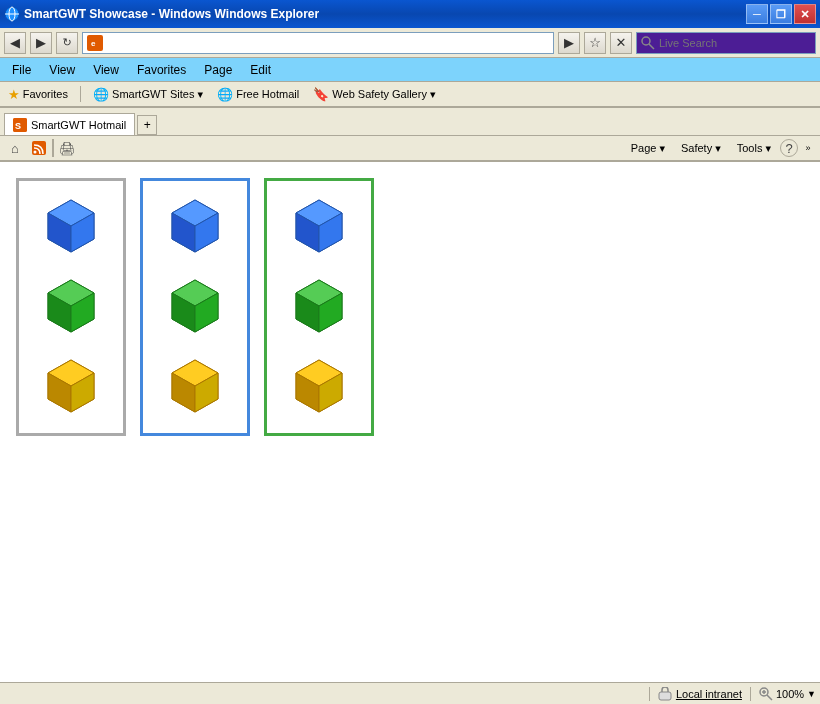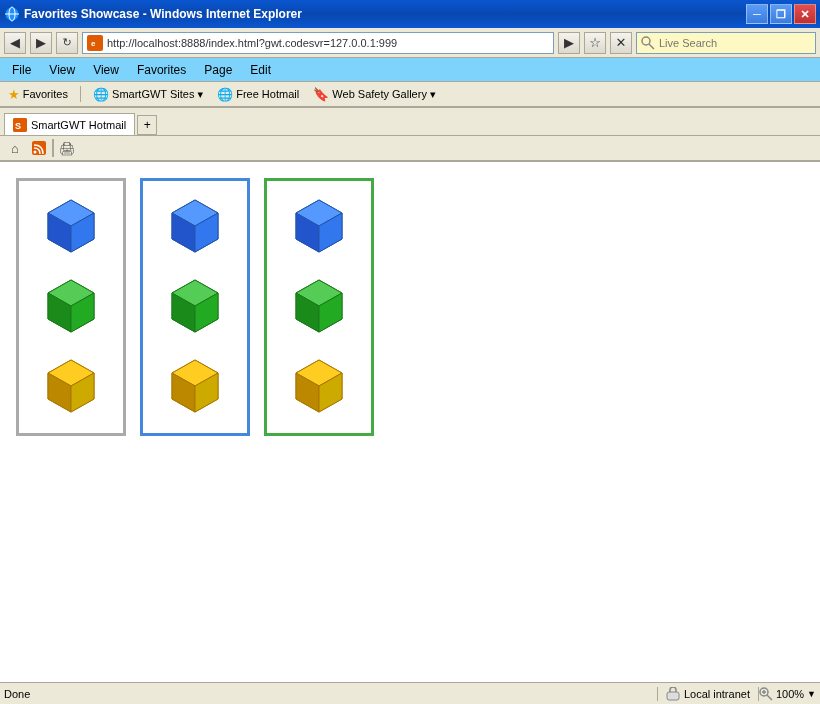--- a/index.html
+++ b/index.html
@@ -41,21 +41,21 @@
       width: 22px; height: 22px; border: 1px solid #aca899; background: linear-gradient(to bottom, #f5f3ee, #ddd9ce);
       cursor: pointer; display: flex; align-items: center; justify-content: center; font-size: 13px; color: #333;
     }
     .address-field {
       flex: 1; height: 22px; border: 1px solid #7b9ebd; background: white;
       display: flex; align-items: center; padding: 0 4px; font-size: 11px; color: #333;
       overflow: hidden;
     }
     .address-icon { width: 16px; height: 16px; margin-right: 4px; background: #e05a00; border-radius: 2px; display: flex; align-items: center; justify-content: center; }
     .search-box {
-      width: 180px; height: 22px; border: 1px solid #7b9ebd; background: #fef9c3;
+      width: 180px; height: 22px; border: 1px solid #7b9ebd; background: #4c1d95;
       display: flex; align-items: center; padding: 0 4px; gap: 4px;
     }
     .search-input { border: none; outline: none; flex: 1; font-size: 11px; color: #888; background: transparent; }
 
     
     .menu-bar {
       background: #7dd3fc;
       border-bottom: 1px solid #aca899;
       padding: 2px 4px;
       display: flex;
@@ -149,22 +149,22 @@
       border-top: 1px solid #aca899;
       height: 22px;
       display: flex;
       align-items: center;
       padding: 0 4px;
       font-size: 11px;
       gap: 4px;
     }
     .status-text { flex: 1; }
     .status-right { display: flex; align-items: center; gap: 8px; margin-left: auto; }
-    .status-zone { display: flex; align-items: center; gap: 4px; border-left: 1px solid #aca899; padding-left: 8px; }
-    .status-zoom { display: flex; align-items: center; gap: 3px; border-left: 1px solid #aca899; }
+    .status-zone { display: flex; align-items: center; gap: 4px; border-left: 1px solid #aca899; padding-left: 8px; text-decoration: underline; }
+    .status-zoom { display: flex; align-items: center; gap: 3px; border-left: 1px solid #aca899; padding-left: 8px; }
 
     .browser-chrome {
       display: flex; flex-direction: column; height: 704px;
     }
     .content-area {
       flex: 1;
       background: white;
       overflow: auto;
       padding: 16px;
       display: flex;
@@ -178,40 +178,39 @@
 <div class="browser-chrome">
 
   <div class="title-bar">
     <div class="title-bar-icon">
       <svg width="16" height="16" viewBox="0 0 16 16">
         <circle cx="8" cy="8" r="7" fill="#1e90ff" stroke="#0050bb" stroke-width="1"></circle>
         <ellipse cx="8" cy="8" rx="3" ry="7" fill="none" stroke="white" stroke-width="1"></ellipse>
         <line x1="1" y1="8" x2="15" y2="8" stroke="white" stroke-width="1"></line>
       </svg>
     </div>
-    <div class="title-bar-title">Favorites Showcase - Windows Internet Explorer</div>
+    <div class="title-bar-title">SmartGWT Showcase - Windows Windows Explorer</div>
     <div class="title-bar-buttons">
       <div class="title-btn">─</div>
       <div class="title-btn">❐</div>
       <div class="title-btn close">✕</div>
     </div>
   </div>
 
   <div class="address-bar">
     <div class="nav-btn">◀</div>
     <div class="nav-btn">▶</div>
     <div class="nav-btn" style="font-size:11px;">↻</div>
     <div class="address-field">
       <div class="address-icon">
         <svg width="12" height="12" viewBox="0 0 12 12">
           <rect width="12" height="12" rx="2" fill="#e05a00"></rect>
           <text x="2" y="9" font-size="8" fill="white" font-weight="bold">e</text>
         </svg>
       </div>
-      <span>http://localhost:8888/index.html?gwt.codesvr=127.0.0.1:999</span>
     </div>
     <div class="nav-btn">▶</div>
     <div class="nav-btn" title="Add to Favorites">☆</div>
     <div class="nav-btn">✕</div>
     <div class="search-box">
       <svg width="14" height="14" viewBox="0 0 14 14">
         <circle cx="5" cy="5" r="4" fill="none" stroke="#888" stroke-width="1.5"></circle>
         <line x1="8" y1="8" x2="13" y2="13" stroke="#888" stroke-width="1.5"></line>
       </svg>
       <input class="search-input" type="text" placeholder="Live Search" style="">
@@ -267,20 +266,33 @@
         <svg width="14" height="14" viewBox="0 0 14 14">
           <rect width="14" height="14" rx="2" fill="#e05a00"></rect>
           <circle cx="3" cy="11" r="1.5" fill="white"></circle>
           <path d="M2 7 Q8 7 8 13" fill="none" stroke="white" stroke-width="1.5"></path>
           <path d="M2 4 Q11 4 11 13" fill="none" stroke="white" stroke-width="1.5"></path>
         </svg>
       </div>
       <div class="toolbar-btn" style="width:1px; height:18px; background:#aca899; cursor:default;"></div>
       <div class="toolbar-btn" title="Print">🖨</div>
     </div>
+    <div class="toolbar-icons">
+      <div class="toolbar-dropdown">
+        <span>Page ▾</span>
+      </div>
+      <div class="toolbar-dropdown">
+        <span>Safety ▾</span>
+      </div>
+      <div class="toolbar-dropdown">
+        <span>Tools ▾</span>
+      </div>
+      <div class="toolbar-btn" style="border:1px solid #aca899; border-radius:50%; width:18px; height:18px;">?</div>
+      <div class="expand-btn">»</div>
+    </div>
   </div>
 
   <div class="content-area">
 
     <div class="cube-card gray-border">
 
       <div class="cube-wrapper">
         <svg width="65" height="65" viewBox="0 0 65 65">
 
           <polygon points="32,5 55,18 55,44 32,57 9,44 9,18" fill="#3a7de0" stroke="#2255aa" stroke-width="1"></polygon>
@@ -359,21 +371,20 @@
           <polygon points="32,5 55,18 32,31 9,18" fill="#ffcc22" stroke="#aa7700" stroke-width="1"></polygon>
           <polygon points="9,18 32,31 32,57 9,44" fill="#bb8800" stroke="#aa7700" stroke-width="1"></polygon>
           <polygon points="55,18 32,31 32,57 55,44" fill="#ccaa00" stroke="#aa7700" stroke-width="1"></polygon>
         </svg>
       </div>
     </div>
 
   </div>
 
   <div class="status-bar">
-    <span class="status-text">Done</span>
     <div class="status-right">
       <div class="status-zone">
         <svg width="14" height="14" viewBox="0 0 14 14">
           <rect x="1" y="5" width="12" height="8" rx="2" fill="#ddd" stroke="#888" stroke-width="1"></rect>
           <path d="M4 5 V3 A3 3 0 0 1 10 3 V5" fill="none" stroke="#888" stroke-width="1.5"></path>
         </svg>
         <span>Local intranet</span>
       </div>
       <div class="status-zoom">
         <svg width="14" height="14" viewBox="0 0 14 14">

